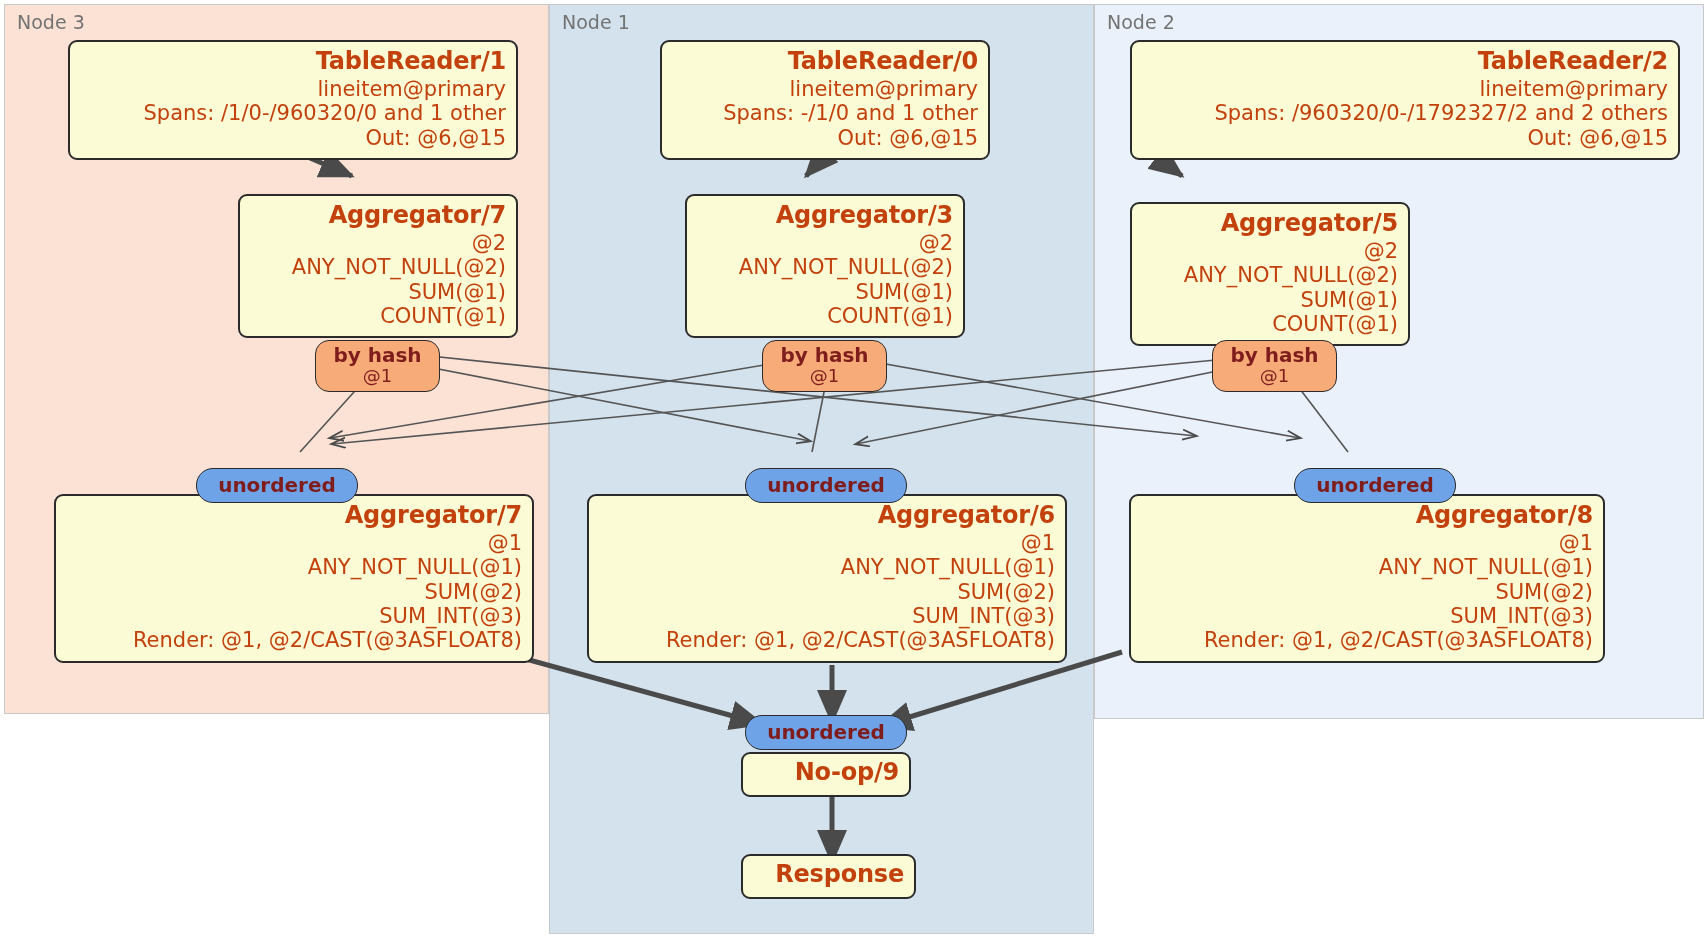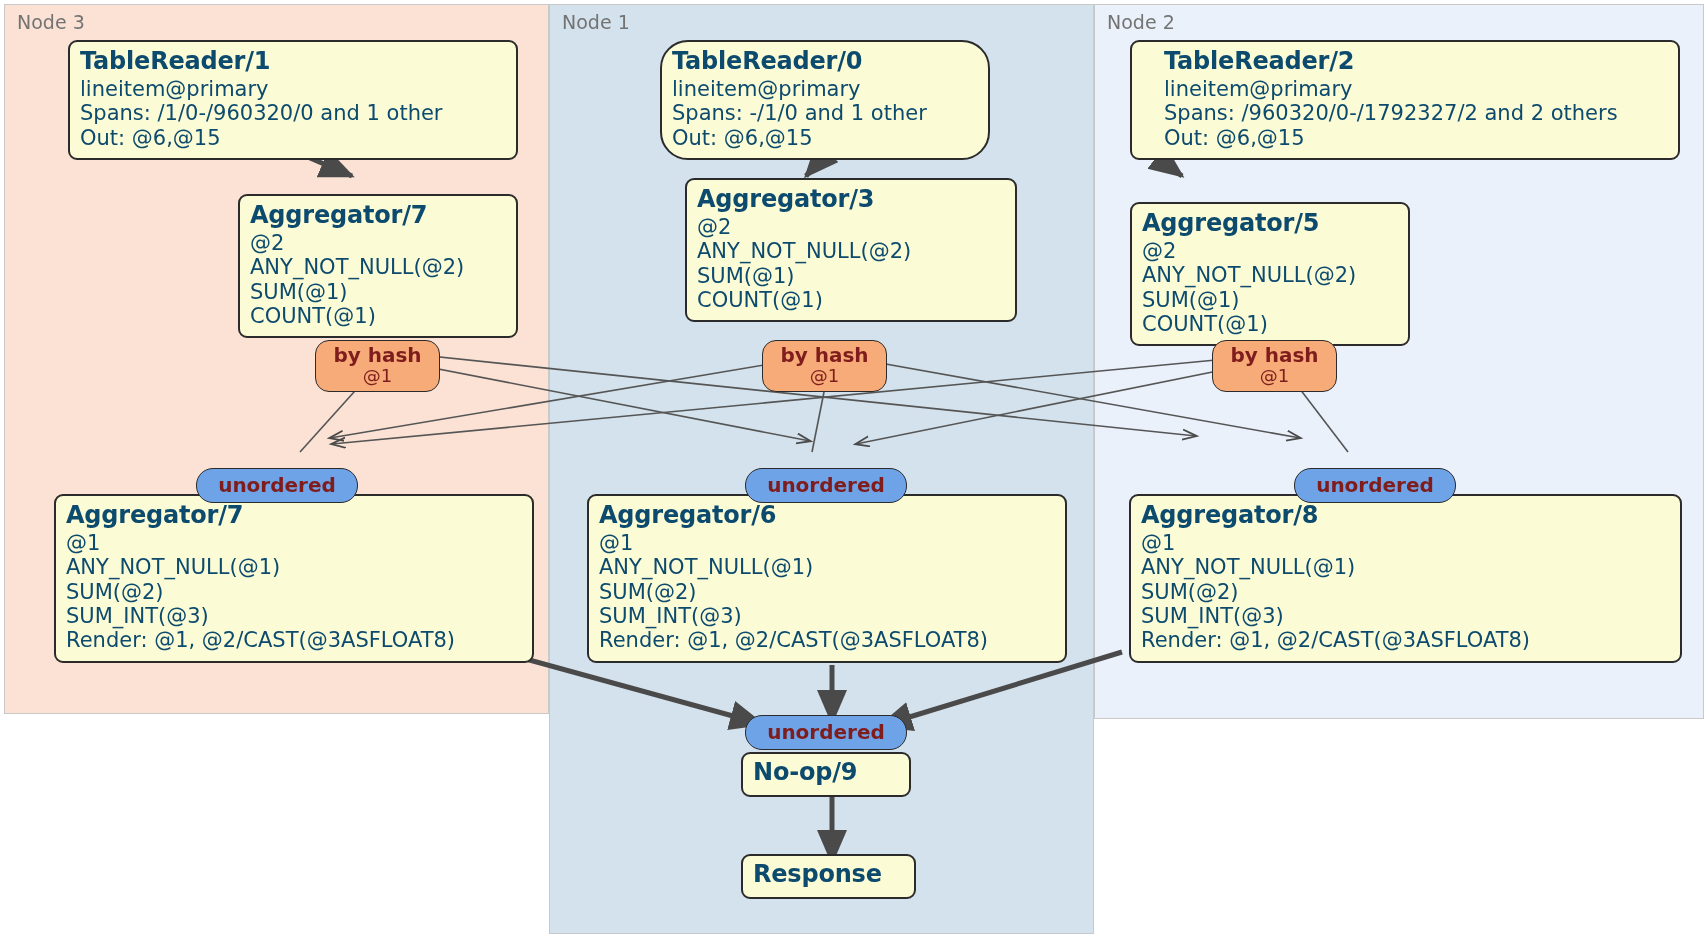--- a/index.html
+++ b/index.html
@@ -45,23 +45,23 @@
     pointer-events: none;
   }
 
   
   .proc-box {
     position: absolute;
     box-sizing: border-box;
     background: #fbfbd6;
     border: 2px solid #2b2b2b;
     border-radius: 9px;
-    text-align: left;
+    text-align: right;
     padding: 6px 10px 8px 10px;
-    color: #0c4a6e;
+    color: #c2410c;
     line-height: 1.16;
   }
   .proc-title {
     font-weight: bold;
     font-size: 24px;
     letter-spacing: -0.2px;
     display: block;
     margin-bottom: 1px;
   }
   .proc-line {
@@ -155,21 +155,21 @@
     <path d="M832,790 L832,862" stroke="#4a4a4a" stroke-width="5" fill="none" marker-end="url(#ah-fat)"></path>
   </svg>
 
   <div class="proc-box z-box" style="left:68px; top:40px; width:450px;">
     <span class="proc-title">TableReader/1</span>
     <span class="proc-line">lineitem@primary</span>
     <span class="proc-line">Spans: /1/0-/960320/0 and 1 other</span>
     <span class="proc-line">Out: @6,@15</span>
   </div>
 
-  <div class="proc-box z-box" style="left:660px; top:40px; width:330px;border-radius:28px;">
+  <div class="proc-box z-box" style="left:660px; top:40px; width:330px;">
     <span class="proc-title">TableReader/0</span>
     <span class="proc-line">lineitem@primary</span>
     <span class="proc-line">Spans: -/1/0 and 1 other</span>
     <span class="proc-line">Out: @6,@15</span>
   </div>
 
   <div class="proc-box z-box" style="left:1130px; top:40px; width:550px;padding-left:32px;">
     <span class="proc-title">TableReader/2</span>
     <span class="proc-line">lineitem@primary</span>
     <span class="proc-line">Spans: /960320/0-/1792327/2 and 2 others</span>
@@ -177,21 +177,21 @@
   </div>
 
   <div class="proc-box z-box" style="left:238px; top:194px; width:280px;">
     <span class="proc-title">Aggregator/7</span>
     <span class="proc-line">@2</span>
     <span class="proc-line">ANY_NOT_NULL(@2)</span>
     <span class="proc-line">SUM(@1)</span>
     <span class="proc-line">COUNT(@1)</span>
   </div>
 
-  <div class="proc-box z-box" style="left:685px; top:178px; width:332px;">
+  <div class="proc-box z-box" style="left:685px; top:194px; width:280px;">
     <span class="proc-title">Aggregator/3</span>
     <span class="proc-line">@2</span>
     <span class="proc-line">ANY_NOT_NULL(@2)</span>
     <span class="proc-line">SUM(@1)</span>
     <span class="proc-line">COUNT(@1)</span>
   </div>
 
   <div class="proc-box z-box" style="left:1130px; top:202px; width:280px;">
     <span class="proc-title">Aggregator/5</span>
     <span class="proc-line">@2</span>
@@ -234,21 +234,21 @@
 
   <div class="proc-box z-box" style="left:587px; top:494px; width:480px;">
     <span class="proc-title">Aggregator/6</span>
     <span class="proc-line">@1</span>
     <span class="proc-line">ANY_NOT_NULL(@1)</span>
     <span class="proc-line">SUM(@2)</span>
     <span class="proc-line">SUM_INT(@3)</span>
     <span class="proc-line">Render: @1, @2/CAST(@3ASFLOAT8)</span>
   </div>
 
-  <div class="proc-box z-box" style="left:1129px; top:494px; width:553px;">
+  <div class="proc-box z-box" style="left:1129px; top:494px; width:476px;">
     <span class="proc-title">Aggregator/8</span>
     <span class="proc-line">@1</span>
     <span class="proc-line">ANY_NOT_NULL(@1)</span>
     <span class="proc-line">SUM(@2)</span>
     <span class="proc-line">SUM_INT(@3)</span>
     <span class="proc-line">Render: @1, @2/CAST(@3ASFLOAT8)</span>
   </div>
 
   <div class="pill pill-unordered z-top" style="left:745px; top:715px; width:162px; padding-top:5px; padding-bottom:6px;">
     <span class="pill-title">unordered</span>

